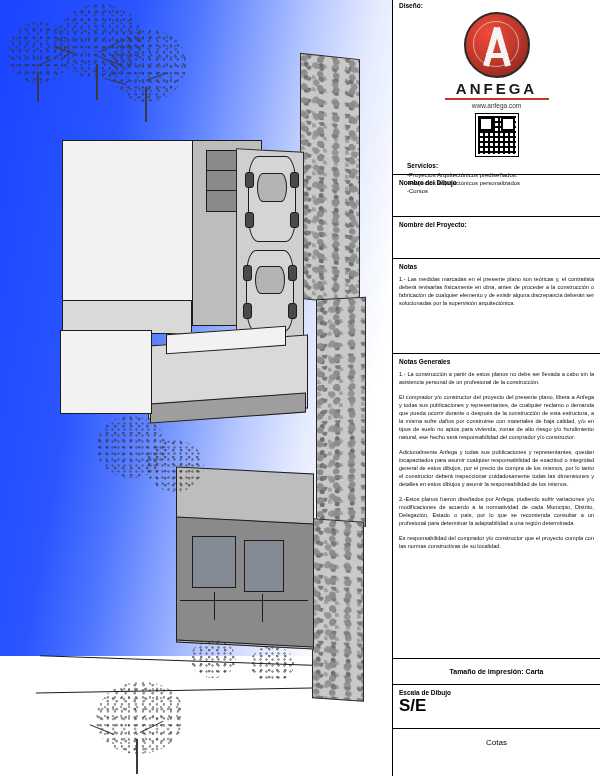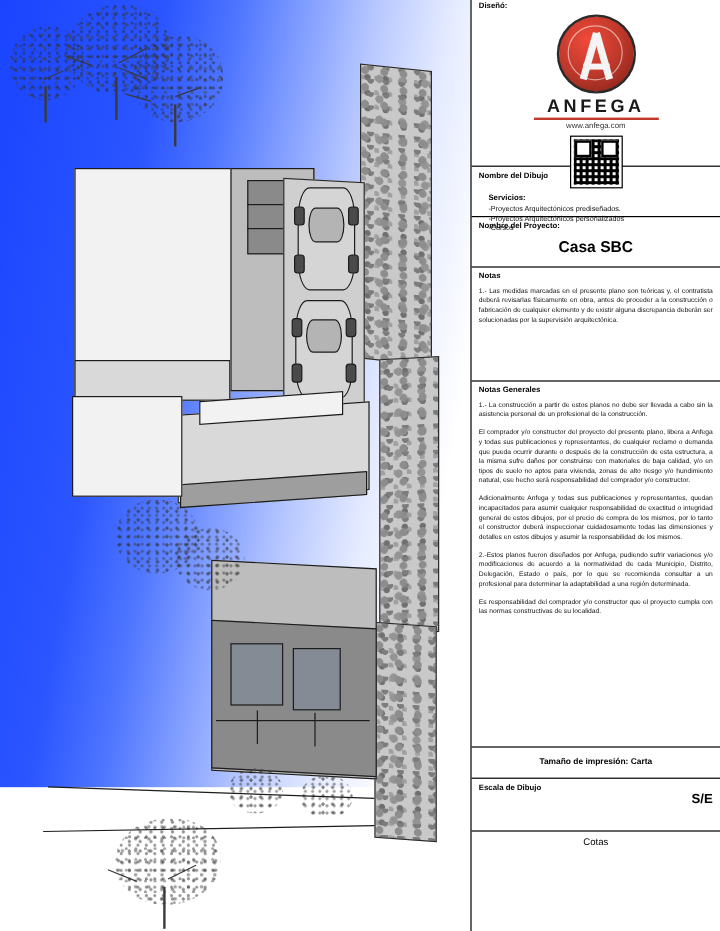--- a/index.html
+++ b/index.html
@@ -191,21 +191,21 @@
   }
   .tb-big {
     text-align: center;
     font-size: 13px;
     font-weight: bold;
     margin-top: 6px;
     margin-bottom: 4px;
   }
 
   .logo-wrap {
-    height: 139px;
+    height: 175px;
     padding-top: 2px;
   }
   .logo-box {
     margin: 3px auto 0 auto;
     width: 120px;
     text-align: center;
   }
   .logo-mark {
     position: relative;
     width: 62px;
@@ -312,22 +312,22 @@
     margin-top: 5px;
   }
   .notes-body p { margin: 0 0 7px 0; }
 
   .center-bold {
     text-align: center;
     font-size: 7px;
     font-weight: bold;
   }
   .center-mid {
-    text-align: right;
-    font-size: 11px;
+    text-align: left;
+    font-size: 17px;
     font-weight: bold;
   }
   .center-small {
     text-align: center;
     font-size: 8px;
   }
 </style>
 </head>
 <body>
 
@@ -444,21 +444,20 @@
         </ul>
       </div>
     </div>
 
     <div class="tb-cell" style="height:42px;">
       <div class="tb-label">Nombre del Dibujo</div>
     </div>
 
     <div class="tb-cell" style="height:42px;">
       <div class="tb-label">Nombre del Proyecto:</div>
-      <div class="tb-big">Casa SBC</div>
     </div>
 
     <div class="tb-cell" style="height:95px;">
       <div class="tb-label">Notas</div>
       <div class="notes-body">
         <p>1.- Las medidas marcadas en el presente plano son teóricas y, el contratista deberá revisarlas físicamente en obra, antes de proceder a la construcción o fabricación de cualquier elemento y de existir alguna discrepancia deberán ser solucionadas por la supervisión arquitectónica.</p>
       </div>
     </div>
 
     <div class="tb-cell" style="height:305px;">
@@ -474,18 +473,18 @@
 
     <div class="tb-cell" style="height:26px; display:flex; align-items:center; justify-content:center;">
       <div class="center-bold">Tamaño de impresión: Carta</div>
     </div>
 
     <div class="tb-cell" style="height:44px;">
       <div class="tb-label">Escala de Dibujo</div>
       <div class="center-mid">S/E</div>
     </div>
 
-    <div class="tb-cell" style="height:26px; border-bottom:none; display:flex; justify-content:center;">
+    <div class="tb-cell" style="height:26px; border-bottom:none; display:flex; align-items:center; justify-content:center;">
       <div class="center-small">Cotas</div>
     </div>
 
   </div>
 </div>
 
 </body></html>

